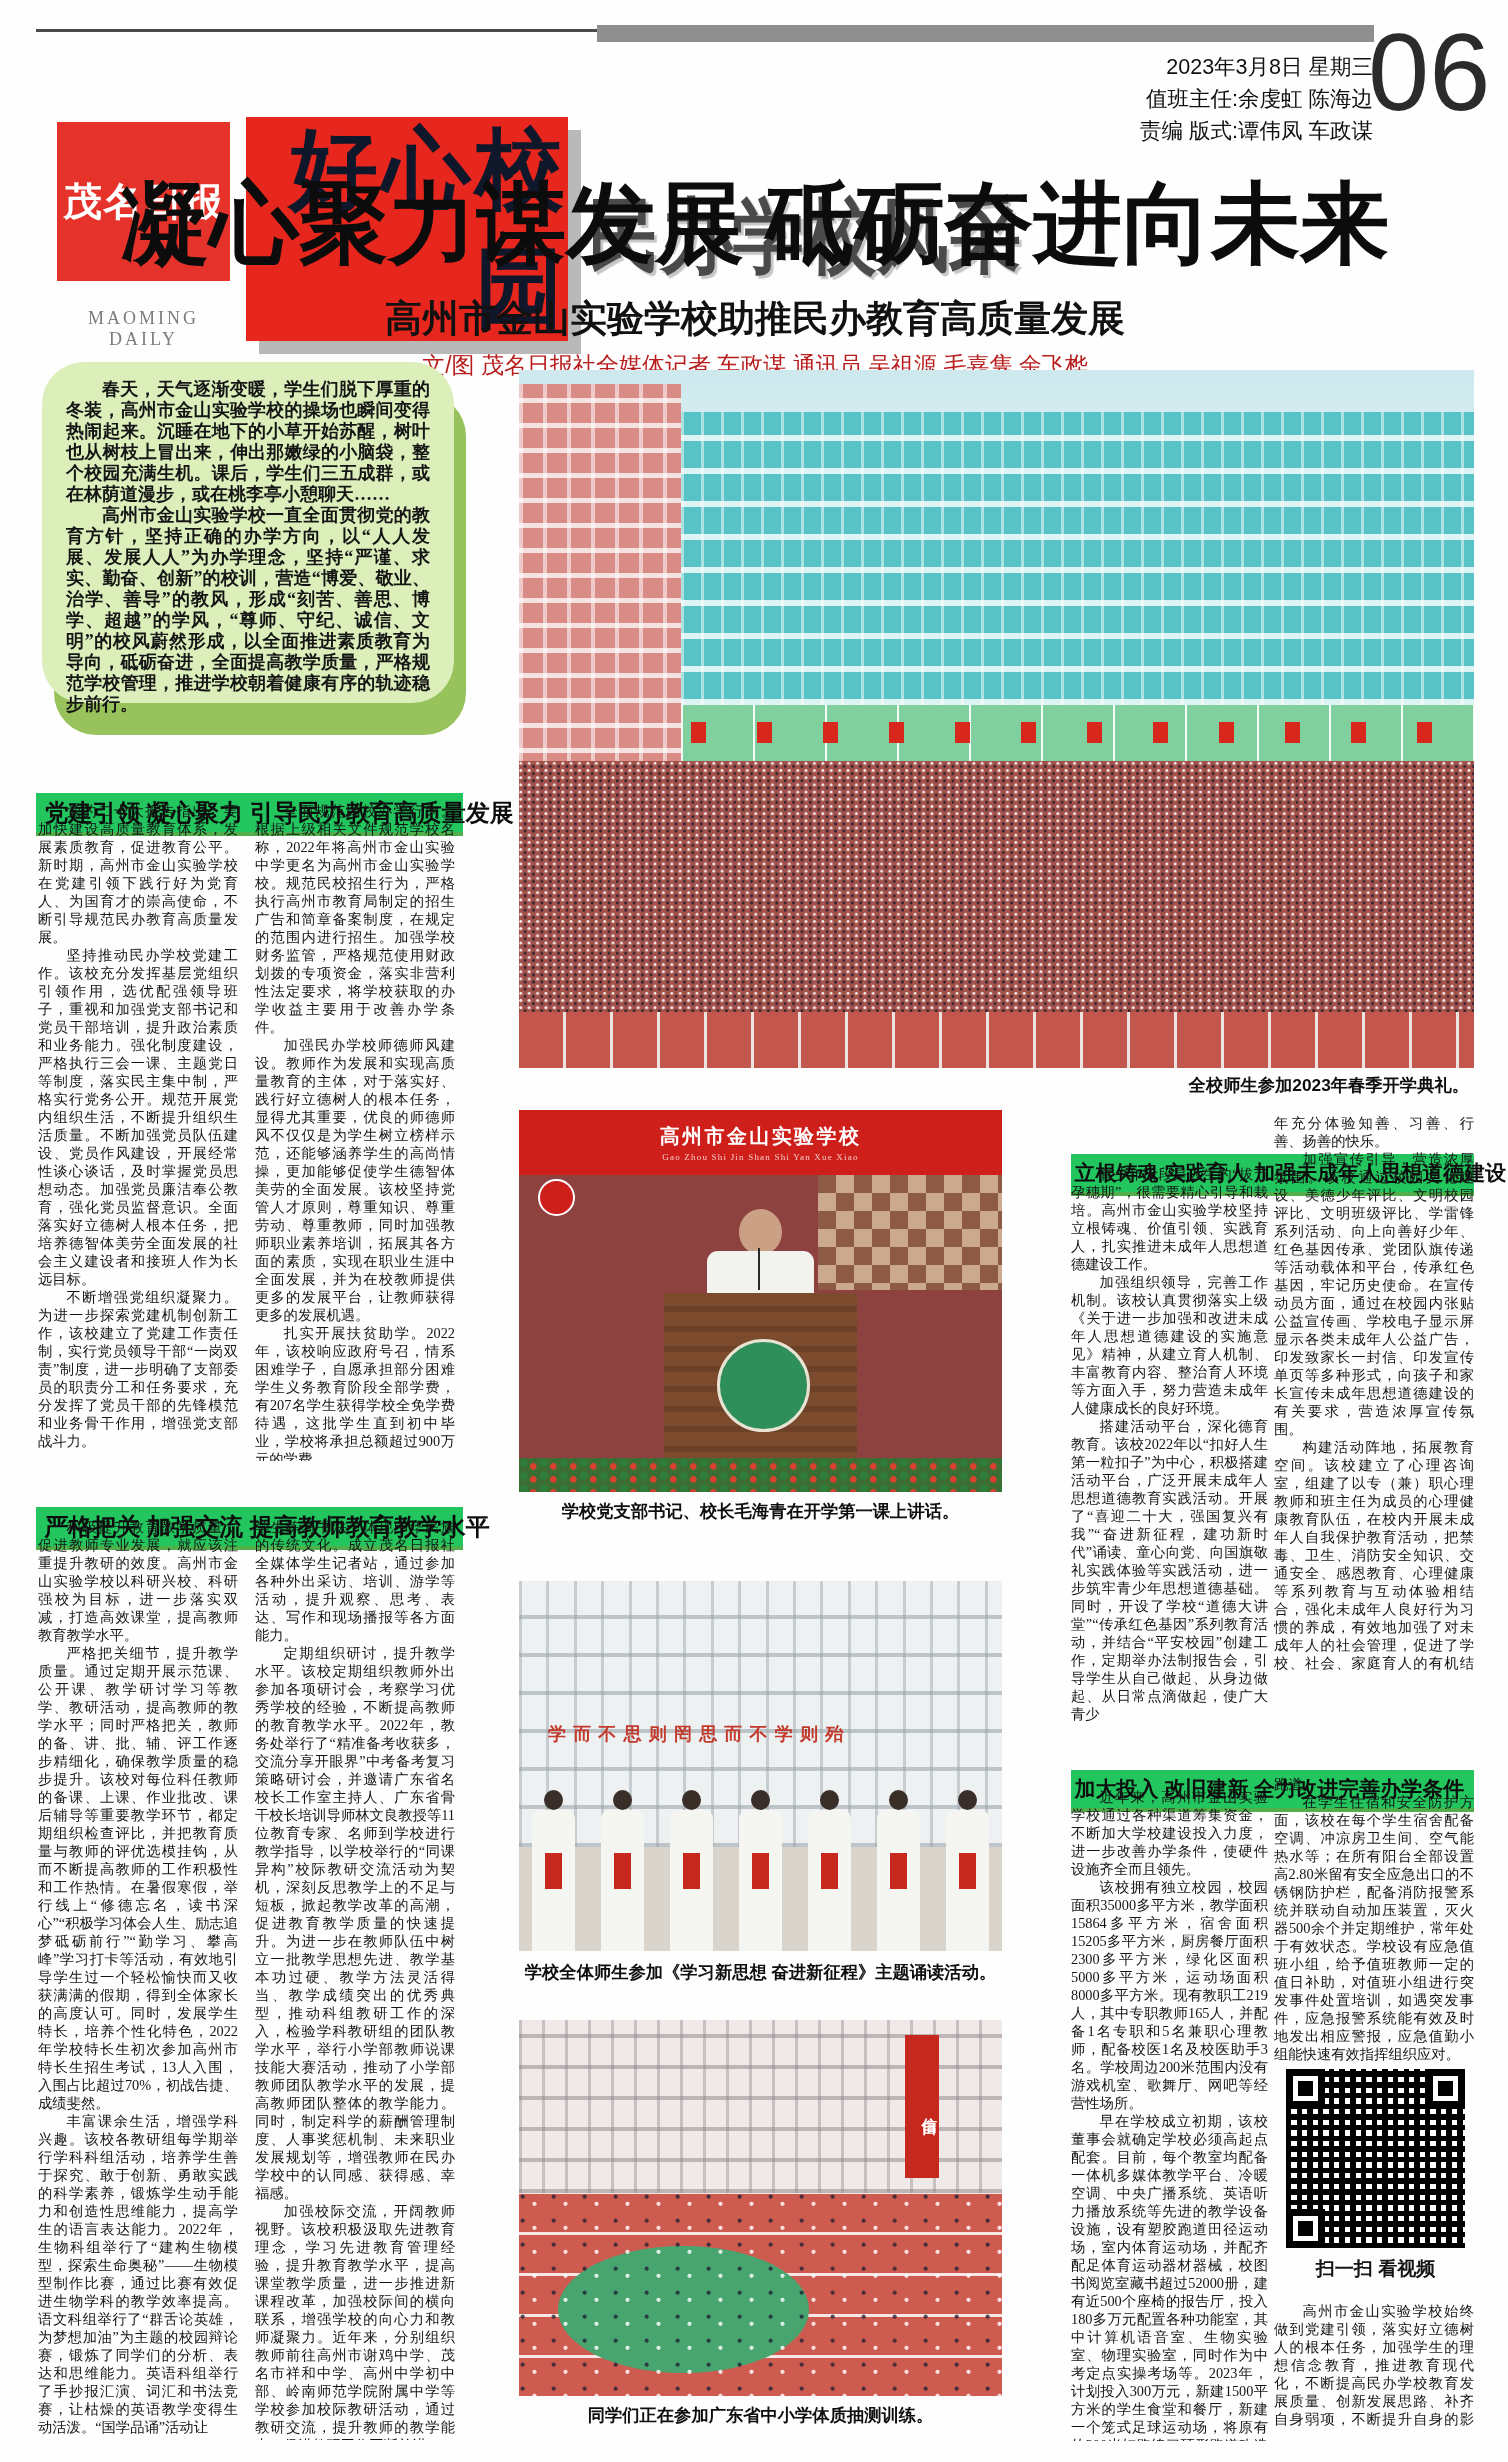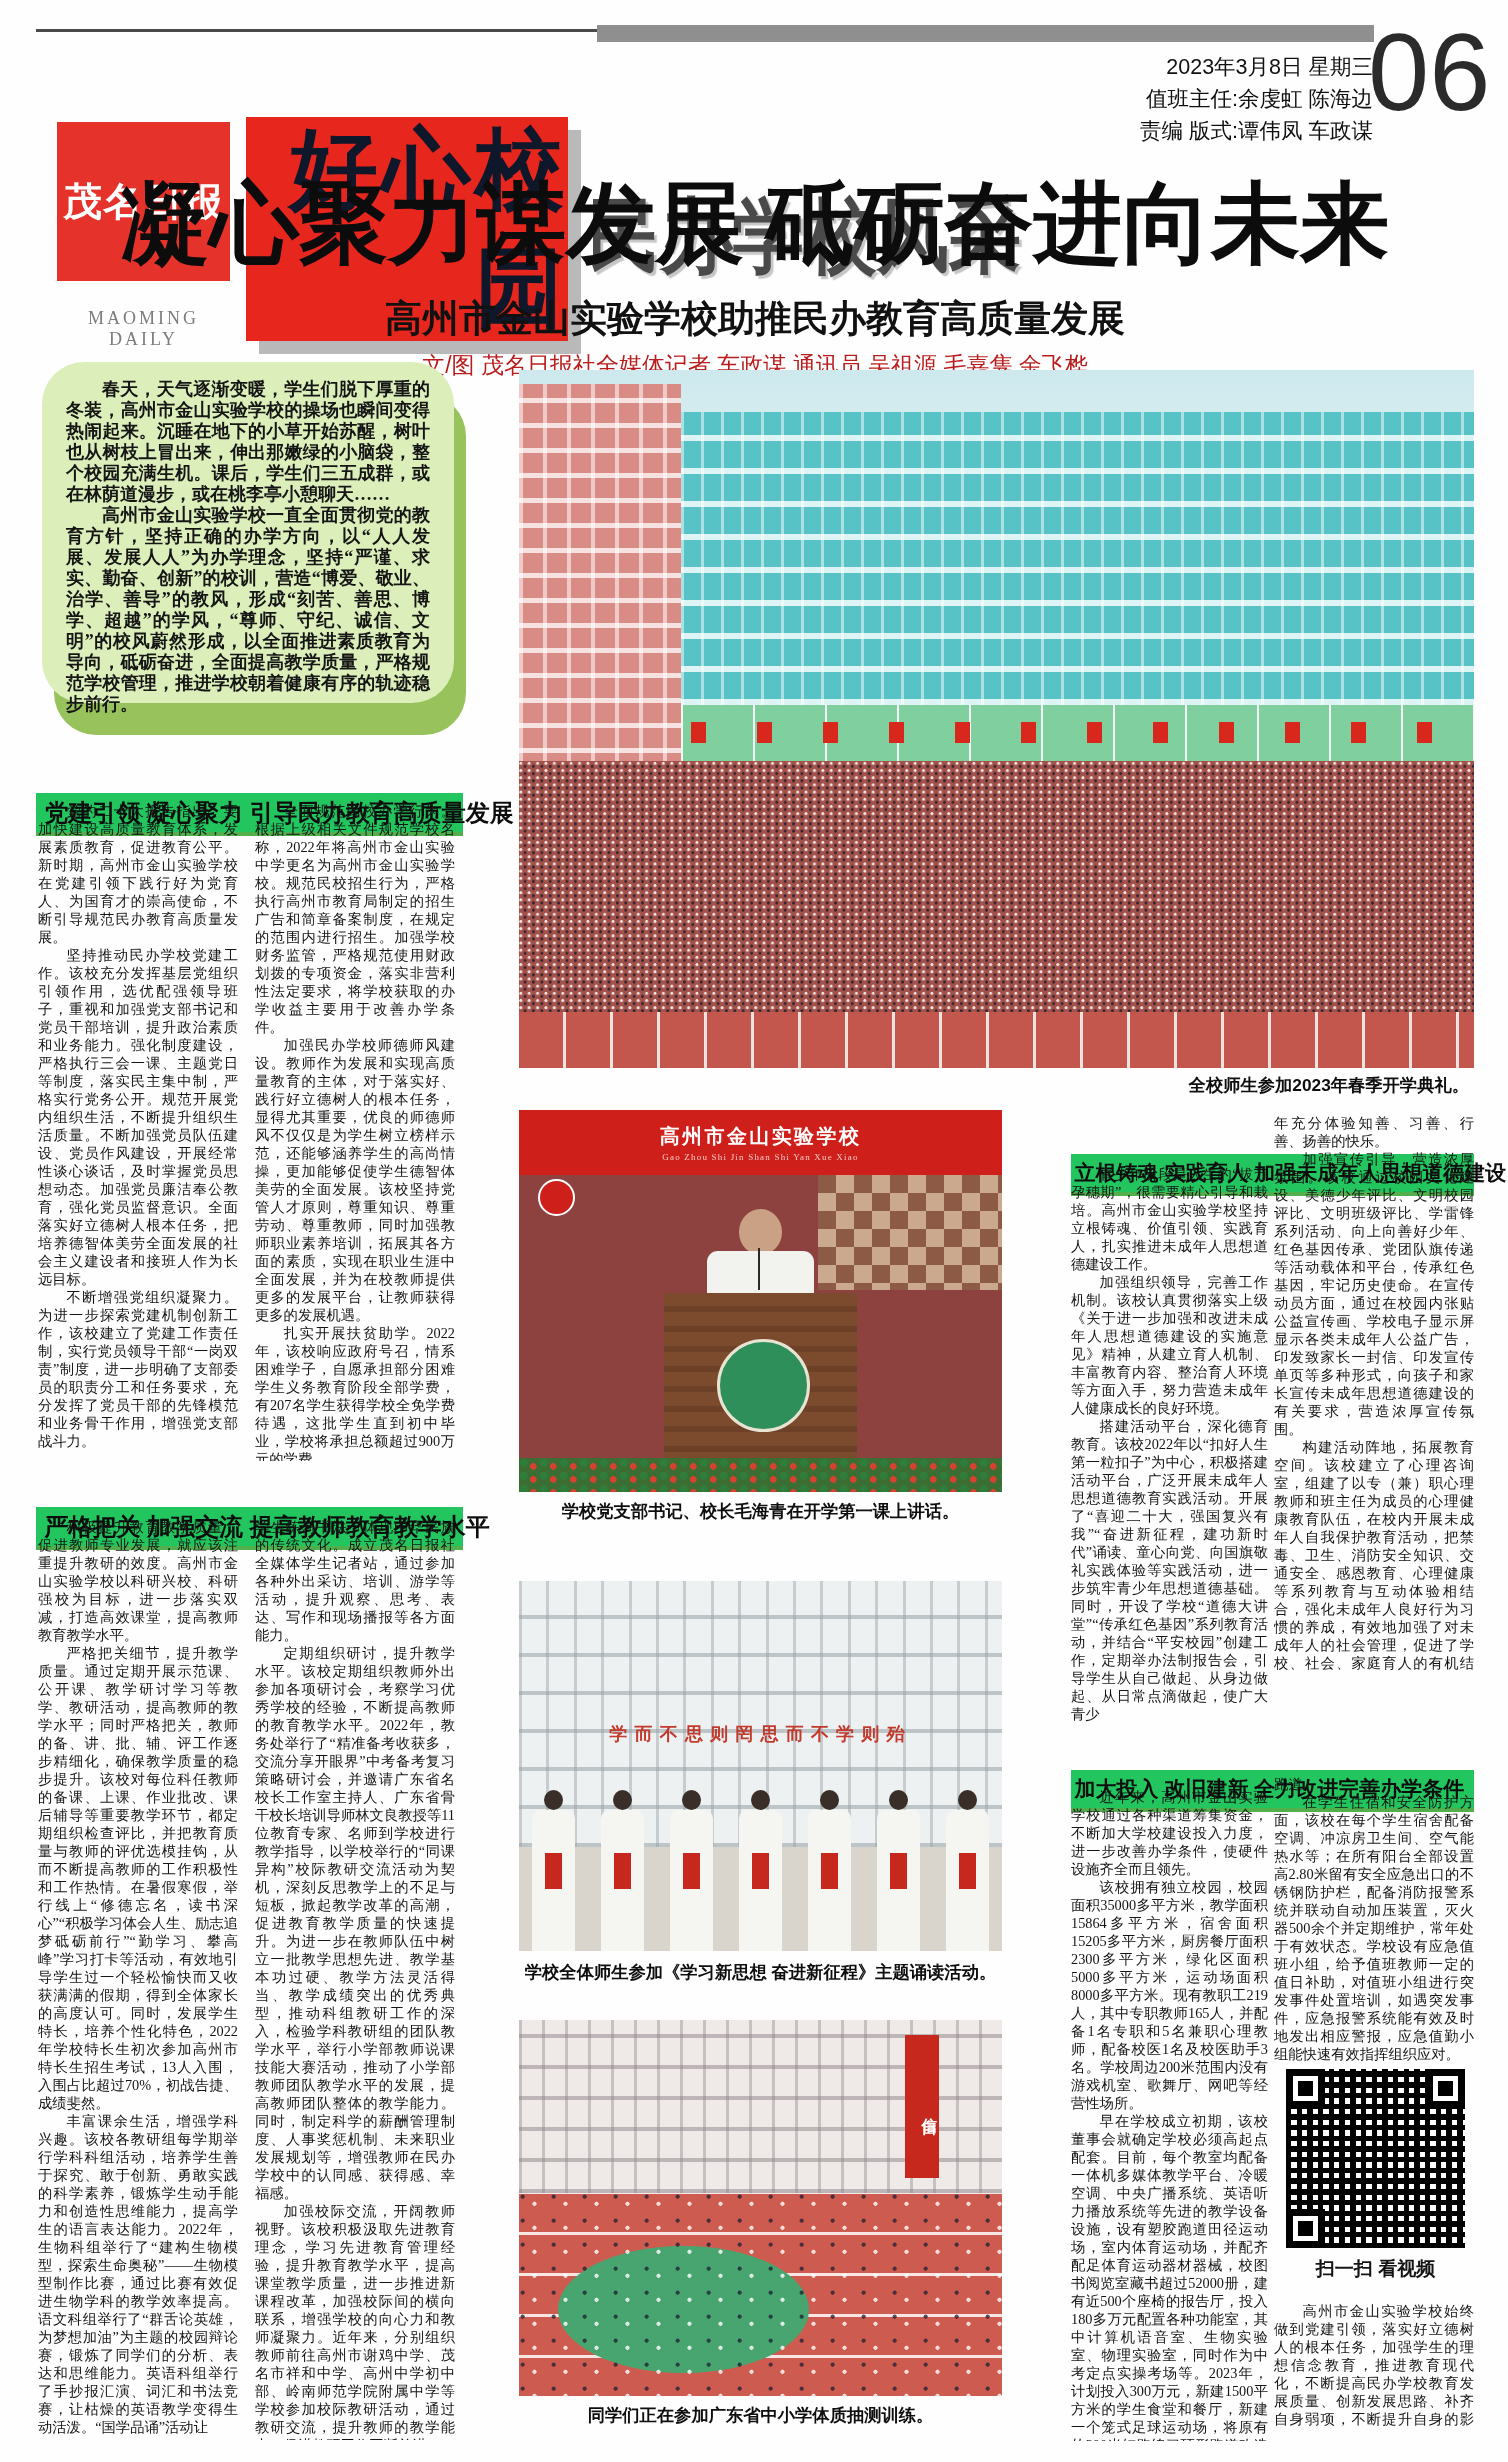--- a/index.html
+++ b/index.html
@@ -104,21 +104,21 @@
   .ph2-mic{position:absolute;left:49.5%;top:36%;width:2.4px;height:42px;background:#2a2a2a;}
   .ph2-flowers{position:absolute;left:0;bottom:0;width:100%;height:9%;
                background-image:radial-gradient(circle at 4.8px 4.8px,#2f7d3a 3.6px,transparent 4.2px),
                                 radial-gradient(circle at 14.3px 8.4px,#d8412f 3px,transparent 3.6px);
                background-size:20px 13px;background-color:#3c6e34;}
 
   
   .ph3-bld{position:absolute;left:0;top:0;width:100%;height:72%;background:#eef1f2;
            background-image:repeating-linear-gradient(0deg,rgba(150,160,165,.55) 0 3.6px,transparent 3.6px 38px),
                             repeating-linear-gradient(90deg,rgba(150,160,165,.45) 0 3px,transparent 3px 27.4px);}
-  .ph3-slogan{position:absolute;left:6%;top:38%;width:88%;display:flex;justify-content:center;
+  .ph3-slogan{position:absolute;left:6%;top:38%;width:88%;display:flex;justify-content:flex-start;
               color:#c33a2c;font-weight:700;font-size:18px;letter-spacing:7.2px;white-space:nowrap;}
   .ph3-ground{position:absolute;left:0;bottom:0;width:100%;height:28%;background:#d9d4cc;}
   .figrow{position:absolute;left:0;bottom:0;width:100%;height:38%;display:flex;
           justify-content:space-around;align-items:flex-end;}
   .fig{position:relative;width:9%;height:100%;background:#f5f5f2;border-radius:8.4px 8.4px 0 0;}
   .fig:before{content:"";position:absolute;left:28%;top:-20px;width:44%;height:20px;border-radius:50%;background:#3a2e28;}
   .fig:after{content:"";position:absolute;left:30%;top:30%;width:40%;height:26%;background:#c6281e;}
 
   
   .ph4-bld{position:absolute;left:0;top:0;width:100%;height:46%;background:#efe9e7;

